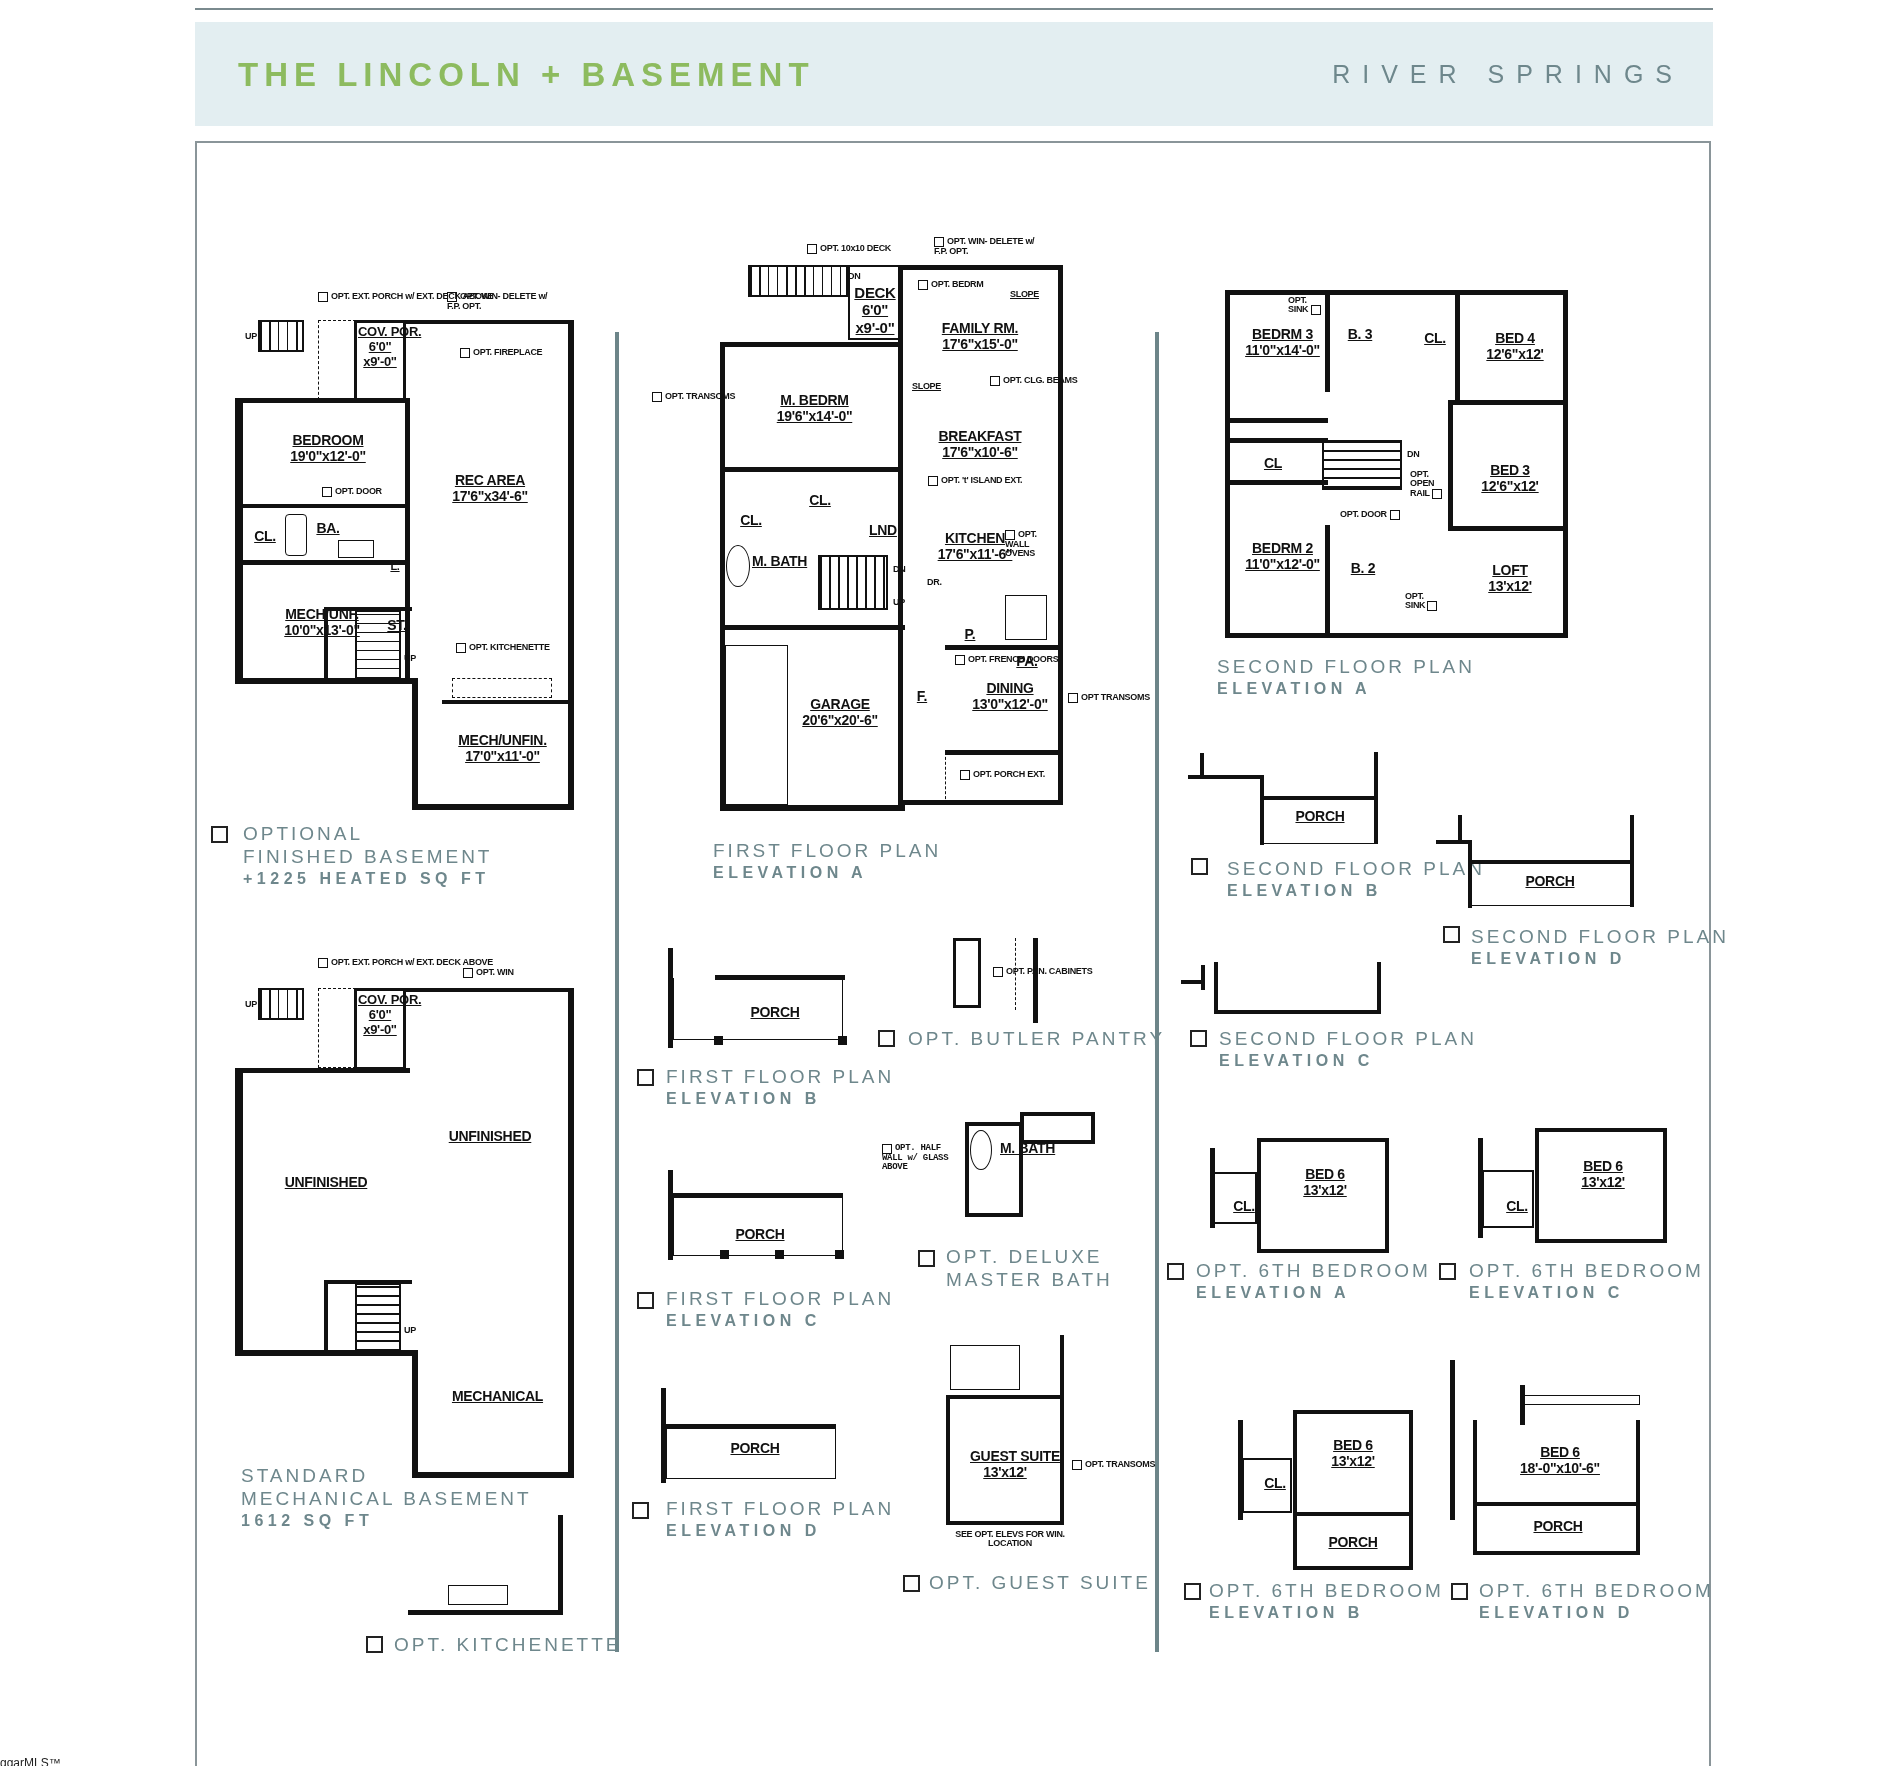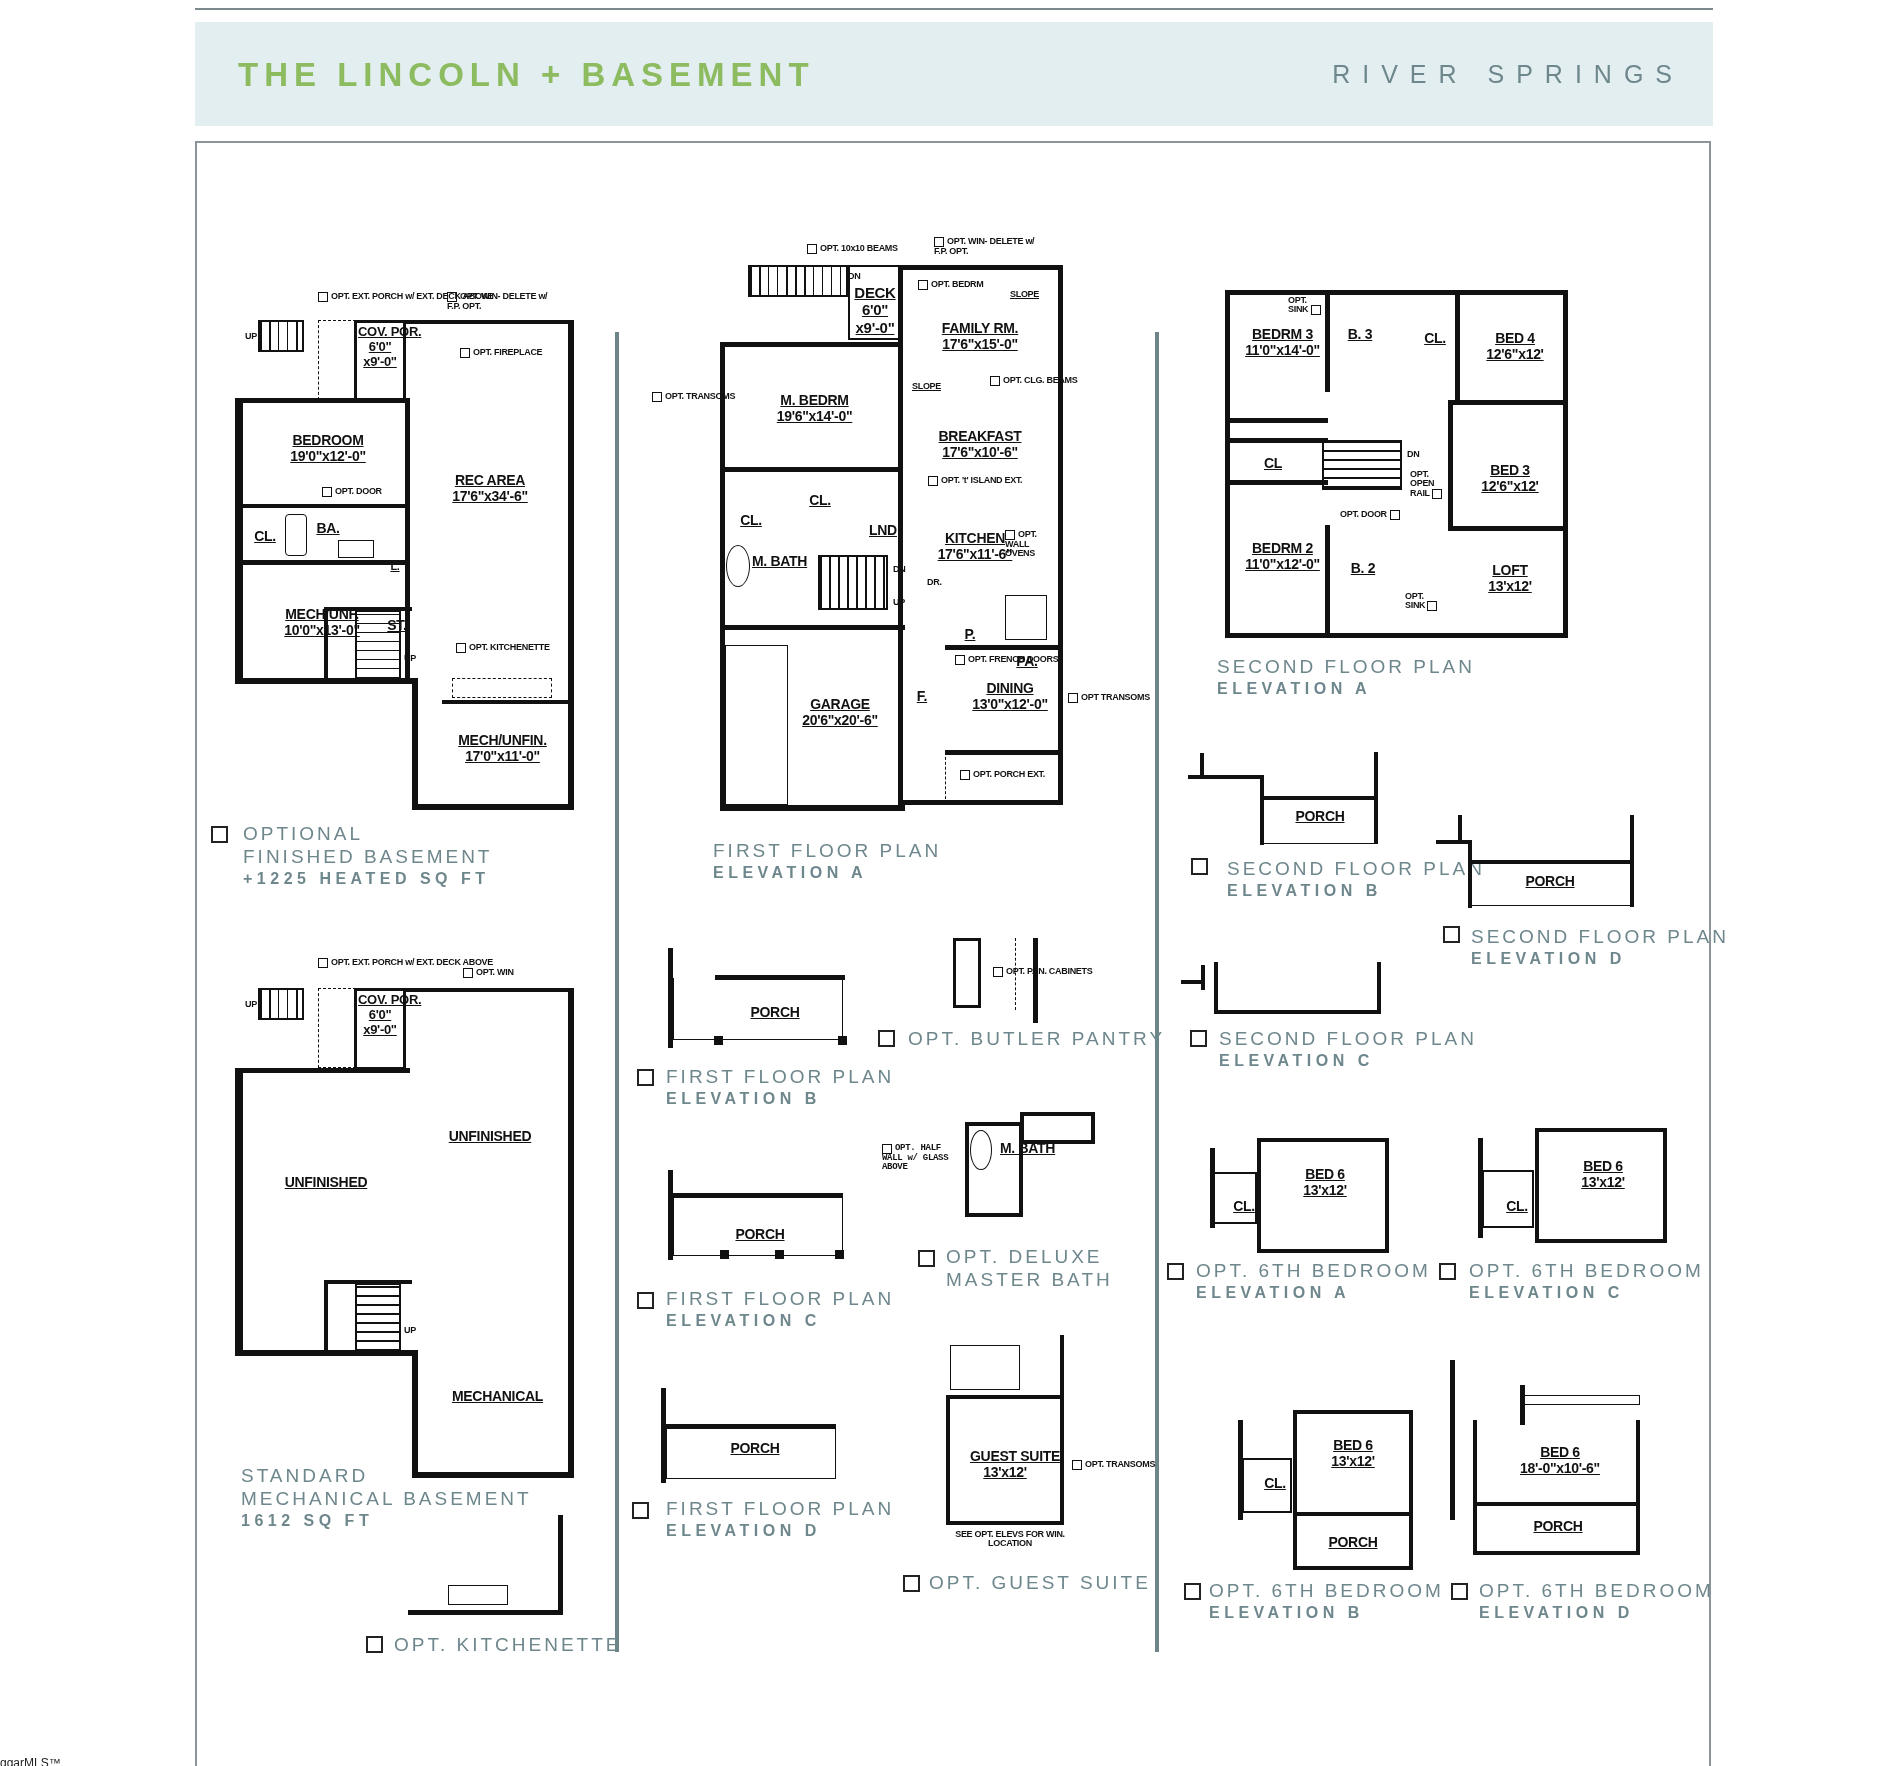--- a/index.html
+++ b/index.html
@@ -120,21 +120,21 @@
   <div class="wall" style="left:558px;top:1515px;width:5px;height:100px;"></div>
   <div class="wall" style="left:408px;top:1610px;width:155px;height:5px;"></div>
   <div class="thin" style="left:448px;top:1585px;width:60px;height:20px;"></div>
 </div>
 <div class="abs cb" style="left:366px;top:1636px;"></div>
 <div class="abs cap" style="left:394px;top:1634px;">
     <span class="l1">OPT. KITCHENETTE</span>
   </div>
 
 <div class="plan">
-  <div class="note" style="left:807px;top:244px;"><span class="b"></span><span>OPT. 10x10 BEAMS</span></div>
+  <div class="note" style="left:807px;top:244px;"><span class="b"></span><span>OPT. 10x10 DECK</span></div>
   <div class="note" style="left:934px;top:237px;width:110px;white-space:normal;"><span class="b"></span><span>OPT. WIN- DELETE w/ F.P. OPT.</span></div>
   <div class="stair" style="left:748px;top:265px;width:100px;height:32px;"></div>
   <div class="note" style="left:848px;top:272px;">DN</div>
   <div class="thin" style="left:848px;top:265px;width:54px;height:75px;border-width:2px;"></div>
   <div class="room" style="left:850px;top:284px;width:50px;font-size:15px;"><span>DECK</span><br><span>6'0"</span><br><span>x9'-0"</span></div>
   <div class="wallbox" style="left:898px;top:265px;width:165px;height:540px;"></div>
   <div class="note" style="left:918px;top:280px;"><span class="b"></span><span>OPT. BEDRM</span></div>
   <div class="note" style="left:1010px;top:290px;text-decoration:underline;">SLOPE</div>
   <div class="room" style="left:920px;top:320px;width:120px;"><span>FAMILY RM.</span><br><span>17'6"x15'-0"</span></div>
   <div class="note" style="left:912px;top:382px;text-decoration:underline;">SLOPE</div>

